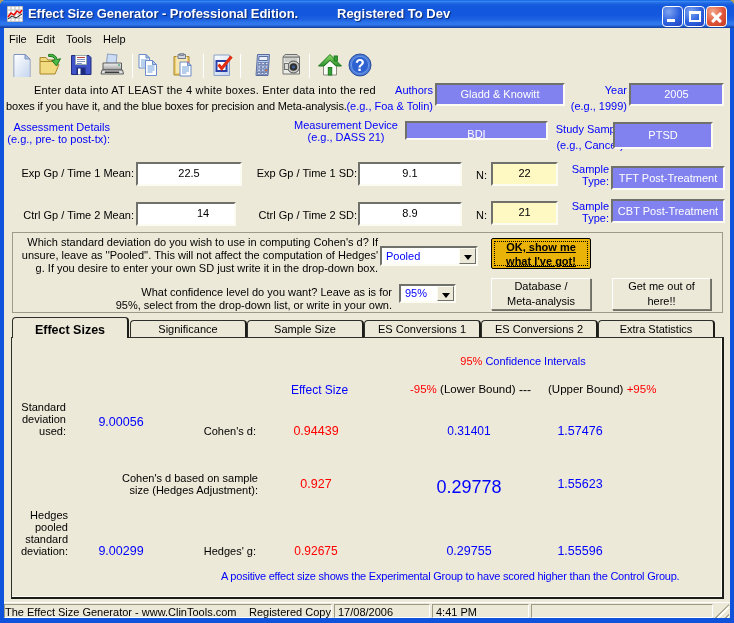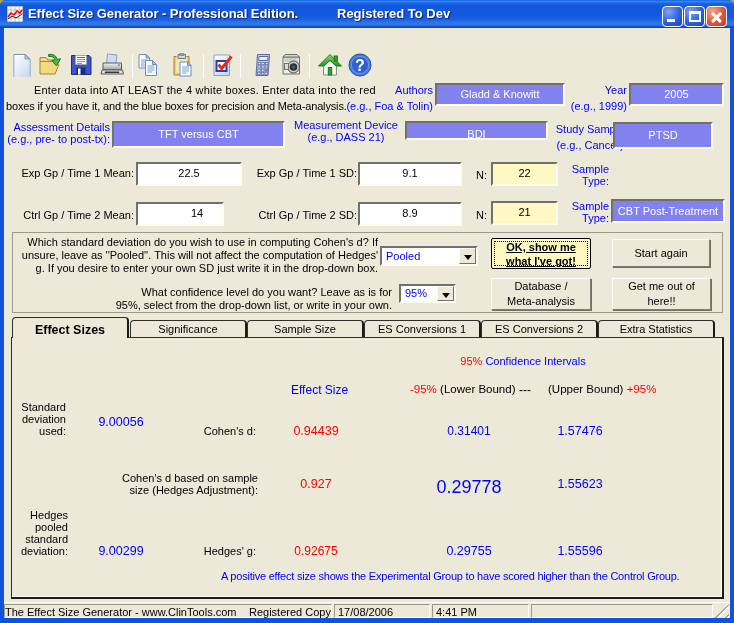--- a/index.html
+++ b/index.html
@@ -30,21 +30,21 @@
 .rt { text-align:right; }
 .ctr { text-align:center; }
 .ibox { position:absolute; border:2px solid; border-color:#71716B #FDFCF2 #FDFCF2 #71716B; text-align:center; color:#fff; background:#8181EF; }
 .wbox { position:absolute; border:2px solid; border-color:#71716B #FDFCF2 #FDFCF2 #71716B; text-align:center; color:#000; background:#fff; }
 .rbox { position:absolute; border:2px solid; border-color:#71716B #FDFCF2 #FDFCF2 #71716B; text-align:center; color:#000; background:#fef9c3; }
 .gbox { position:absolute; border:1px solid #9D9A8A; }
 .combo { position:absolute; border:2px solid; border-color:#71716B #FDFCF2 #FDFCF2 #71716B; background:#fff; color:#0000FD; }
 .combo .ar { position:absolute; right:0; top:0; bottom:0; width:17px; background:#ECE9D8; border:1px solid; border-color:#FDFCF2 #71716B #71716B #FDFCF2; }
 .combo .ar::after { content:""; position:absolute; left:4px; top:6px; border:4px solid transparent; border-top:5px solid #000; }
 .btn { position:absolute; background:#ECE9D8; border:1px solid; border-color:#FFFFFF #7E7E74 #7E7E74 #FFFFFF; box-shadow:1px 1px 0 #6e6e64; text-align:center; color:#000; }
-.okbtn { position:absolute; background:#fef9c3; border:1px solid #000; border-radius:2px; text-align:center; font-weight:bold; }
+.okbtn { position:absolute; background:#eab308; border:1px solid #000; border-radius:2px; text-align:center; font-weight:bold; }
 .okbtn .inner { position:absolute; inset:2px; border:1px dotted #000; }
 .tab { position:absolute; background:#ECE9D8; border:1px solid #2E2E2A; border-right:2px solid #1c1c18; border-bottom:none; border-radius:4px 4px 0 0; text-align:center; color:#000; }
 .panel { position:absolute; left:7px; top:309px; width:713px; height:262px; background:#ECE9D8; border:1px solid #2E2E2A; border-bottom:2px solid #1c1c18; border-right:2px solid #1c1c18; box-shadow:inset -1px -1px 0 #FDFCF2; }
 .statusbar { position:absolute; left:0px; top:574px; width:726px; height:16px; background:#ECE9D8; border-top:1px solid #fff; }
 .sp { position:absolute; top:1px; height:14px; border:1px solid; border-color:#9d9a86 #fff #fff #9d9a86; }
 .grip { position:absolute; right:1px; top:1px; width:15px; height:14px;
   background:repeating-linear-gradient(135deg, transparent 0 3px, #a8a590 3px 5px, #fdfcf5 5px 7px);
   clip-path:polygon(100% 0, 0 100%, 100% 100%); }
 </style></head>
 <body>
@@ -56,20 +56,26 @@
       <polyline points="1,11 4,7 7,9 10,5 13,7 15,4" fill="none" stroke="#e00" stroke-width="1.5"></polyline>
       <polyline points="1,13 5,10 9,12 15,8" fill="none" stroke="#222" stroke-width="1"></polyline>
     </svg>
   <span class="ttext">Effect Size Generator - Professional Edition.</span>
   <span class="ttext2">Registered To Dev</span>
   <div class="tbtn bmin"></div>
   <div class="tbtn bmax"></div>
   <div class="tbtn bclose"></div>
 </div>
 <div class="client">
+  <div class="menubar">
+    <span style="left:5px">File</span>
+      <span style="left:32px">Edit</span>
+      <span style="left:62px">Tools</span>
+      <span style="left:99px">Help</span>
+  </div>
   <div class="toolbar" id="toolbar">
     <svg class="ticn" style="left:6px" viewBox="0 0 24 24">
         <path d="M4 1.5h11l5 4.5v20H4z" fill="#fdfeff" stroke="#7D90BE"></path>
         <path d="M4.7 2.2h10v4.6h4.6V25H4.7z" fill="url(#pg)"></path>
         <path d="M15 1.5l5 4.5h-5z" fill="#AEC6E8" stroke="#7D90BE"></path>
         <defs>
           <linearGradient id="pg" x1="0" y1="0" x2="0.8" y2="1">
             <stop offset="0" stop-color="#ffffff"></stop>
             <stop offset="1" stop-color="#C9D9F0"></stop>
           </linearGradient>
@@ -185,58 +191,57 @@
   <div class="lbl" style="left:2px; top:72px; letter-spacing:-0.15px;">boxes if you have it, and the blue boxes for precision and Meta-analysis.</div>
   <div class="lbl blu rt" style="left:329px; width:100px; top:56px;">Authors</div>
   <div class="lbl blu rt" style="left:329px; width:100px; top:72px;">(e.g., Foa &amp; Tolin)</div>
   <div class="ibox" style="left:431px; top:55px; width:130px; height:23px; line-height:19px;">Gladd &amp; Knowitt</div>
   <div class="lbl blu rt" style="left:523px; width:100px; top:56px;">Year</div>
   <div class="lbl blu rt" style="left:523px; width:100px; top:72px;">(e.g., 1999)</div>
   <div class="ibox" style="left:625px; top:55px; width:95px; height:23px; line-height:19px;">2005</div>
 
   <div class="lbl blu rt" style="left:0px; width:106px; top:93px;">Assessment Details</div>
   <div class="lbl blu rt" style="left:0px; width:106px; top:105px;">(e.g., pre- to post-tx):</div>
-  <div class="ibox" style="left:108px; top:93px; width:173px; height:27px; line-height:23px;">TFT versus CBT</div>
   <div class="lbl blu ctr" style="left:286px; width:112px; top:91px;">Measurement Device</div>
   <div class="lbl blu ctr" style="left:286px; width:112px; top:103px;">(e.g., DASS 21)</div>
   <div class="ibox" style="left:401px; top:93px; width:143px; height:19px; line-height:23px;">BDI</div>
   <div class="lbl blu ctr" style="left:546px; width:80px; top:95px;">Study Sample</div>
   <div class="lbl blu ctr" style="left:546px; width:80px; top:111px;">(e.g., Cancer)</div>
   <div class="ibox" style="left:609px; top:94px; width:100px; height:27px; line-height:23px;">PTSD</div>
 
   <div class="lbl rt" style="left:0px; width:130px; top:139px;">Exp Gp / Time 1 Mean:</div>
   <div class="wbox" style="left:132px; top:134px; width:106px; height:24px; line-height:18px;">22.5</div>
   <div class="lbl rt" style="left:230px; width:123px; top:139px;">Exp Gp / Time 1 SD:</div>
   <div class="wbox" style="left:354px; top:134px; width:104px; height:24px; line-height:18px;">9.1</div>
   <div class="lbl rt" style="left:450px; width:33px; top:141px;">N:</div>
   <div class="rbox" style="left:487px; top:134px; width:67px; height:24px; line-height:18px;">22</div>
   <div class="lbl blu rt" style="left:530px; width:75px; top:135px;">Sample</div>
   <div class="lbl blu rt" style="left:530px; width:75px; top:147px;">Type:</div>
+  <div class="ibox" style="left:607px; top:138px; width:114px; height:24px; line-height:20px;">TFT Post-Treatment</div>
 
   <div class="lbl rt" style="left:0px; width:130px; top:181px;">Ctrl Gp / Time 2 Mean:</div>
-  <div class="wbox" style="left:132px; top:174px; width:88px; height:24px; line-height:18px;padding-left:34px;">14</div>
+  <div class="wbox" style="left:132px; top:174px; width:100px; height:24px; line-height:18px;padding-left:34px;">14</div>
   <div class="lbl rt" style="left:230px; width:123px; top:181px;">Ctrl Gp / Time 2 SD:</div>
   <div class="wbox" style="left:354px; top:174px; width:104px; height:24px; line-height:18px;">8.9</div>
   <div class="lbl rt" style="left:450px; width:33px; top:181px;">N:</div>
   <div class="rbox" style="left:487px; top:173px; width:67px; height:24px; line-height:18px;">21</div>
   <div class="lbl blu rt" style="left:530px; width:75px; top:172px;">Sample</div>
   <div class="lbl blu rt" style="left:530px; width:75px; top:184px;">Type:</div>
   <div class="ibox" style="left:607px; top:171px; width:114px; height:24px; line-height:20px;">CBT Post-Treatment</div>
 
   <div class="gbox" style="left:8px; top:204px; width:711px; height:81px;"></div>
   <div class="lbl rt" style="left:0px; width:374px; top:208px;">Which standard deviation do you wish to use in computing Cohen's d? If</div>
   <div class="lbl rt" style="left:0px; width:374px; top:221px;">unsure, leave as ''Pooled''. This will not affect the computation of Hedges'</div>
   <div class="lbl rt" style="left:0px; width:374px; top:234px;">g. If you desire to enter your own SD just write it in the drop-down box.</div>
   <div class="lbl rt" style="left:0px; width:388px; top:258px;">What confidence level do you want? Leave as is for</div>
   <div class="lbl rt" style="left:0px; width:388px; top:271px;">95%, select from the drop-down list, or write in your own.</div>
   <div class="combo" style="left:376px; top:218px; width:98px; height:20px; line-height:16px; padding-left:4px;">Pooled<span class="ar"></span></div>
   <div class="combo" style="left:395px; top:256px; width:57px; height:19px; line-height:15px; padding-left:4px;">95%<span class="ar"></span></div>
 
   <div class="okbtn" style="left:487px; top:210px; width:100px; height:31px; line-height:14px; padding-top:1px;"><div class="inner"></div><u>OK, show me</u><br><u>what I've got!</u></div>
-  <div class="btn" style="left:608px; top:211px; width:98px; height:28px; line-height:26px;">Start again</div>
   <div class="btn" style="left:487px; top:250px; width:100px; height:32px; line-height:15px;">Database /<br>Meta-analysis</div>
   <div class="btn" style="left:608px; top:250px; width:99px; height:32px; line-height:15px;">Get me out of<br>here!!</div>
 
   <div class="tab" style="left:8px; top:289px; width:117px; height:21px; font-weight:bold; font-size:12.5px; line-height:24px; z-index:3;">Effect Sizes</div>
   <div class="tab" style="left:126px; top:292px; width:117px; height:18px; line-height:17px;">Significance</div>
   <div class="tab" style="left:243px; top:292px; width:117px; height:18px; line-height:17px;">Sample Size</div>
   <div class="tab" style="left:360px; top:292px; width:117px; height:18px; line-height:17px;">ES Conversions 1</div>
   <div class="tab" style="left:477px; top:292px; width:117px; height:18px; line-height:17px;">ES Conversions 2</div>
   <div class="tab" style="left:594px; top:292px; width:117px; height:18px; line-height:17px;">Extra Statistics</div>
   <div class="panel"></div>

